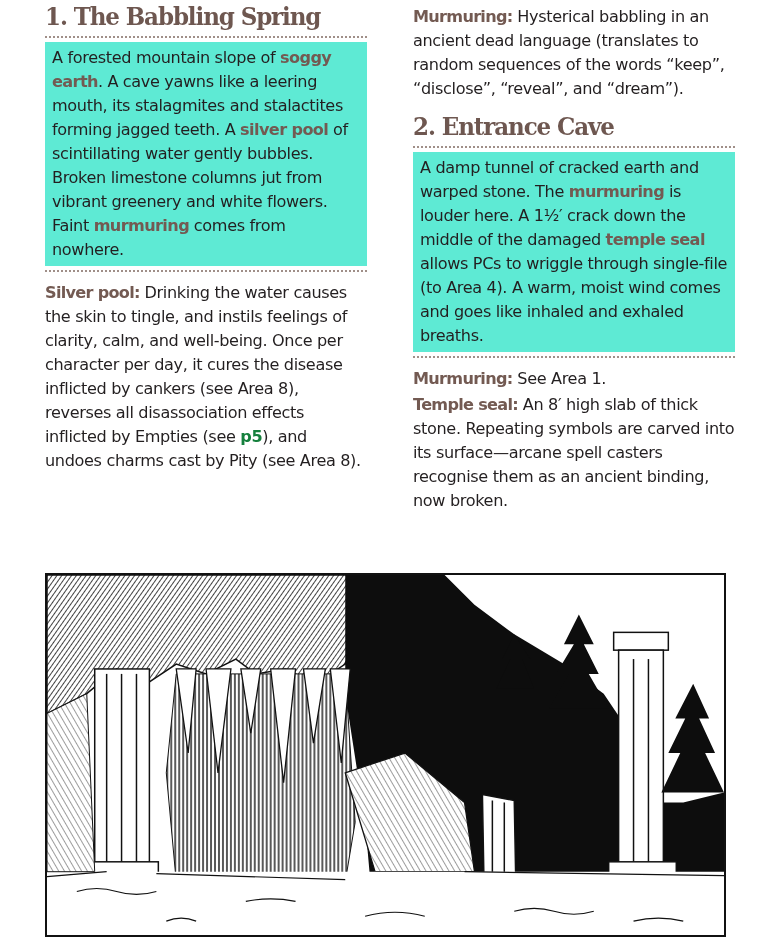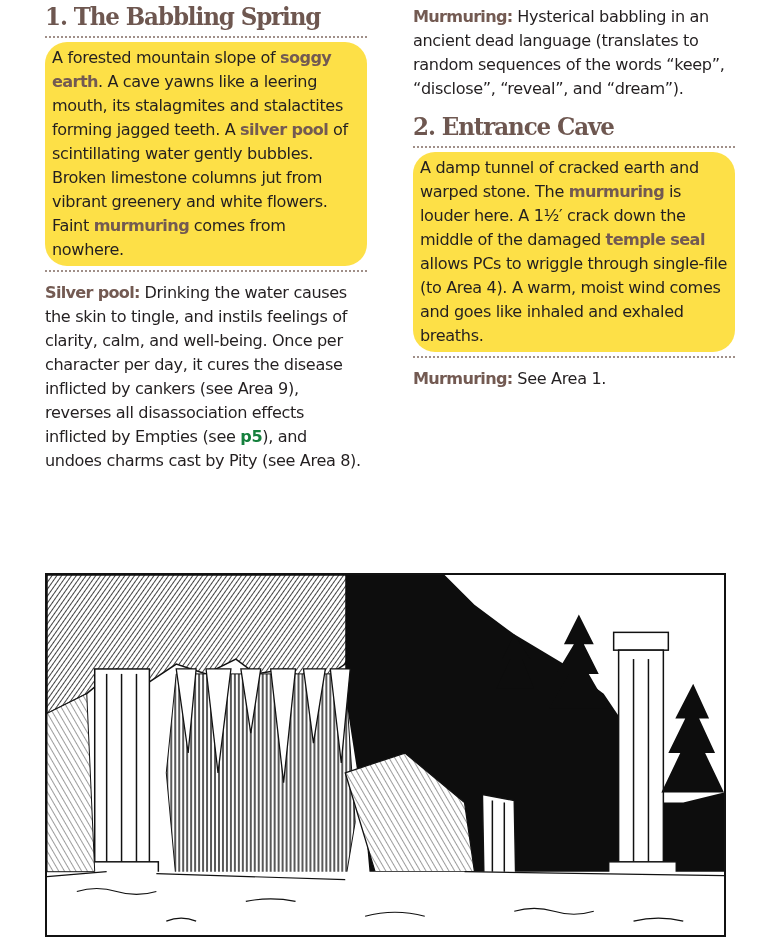--- a/index.html
+++ b/index.html
@@ -5,57 +5,60 @@
   html, body { margin: 0; padding: 0; background: #ffffff; }
   body { width: 758px; height: 947px; position: relative; overflow: hidden;
          font-family: "DejaVu Sans", "Liberation Sans", sans-serif; color: #231f20; }
   .col { position: absolute; top: 0; }
   .col-left { left: 45px; width: 322px; }
   .col-right { left: 405px; width: 322px; margin-left: 8px; }
   .heading { font-family: "DejaVu Serif", "Liberation Serif", serif; font-weight: bold;
              color: #6e5750; font-size: 25px; letter-spacing: -1.2px; line-height: 32px; margin: 0;
              transform: scaleX(0.92); transform-origin: left center; white-space: nowrap; }
   .dots { height: 0; border-top: 2px dotted #a08f88; margin: 3px 0 4px 0; }
-  .box { background: #fde047; padding: 4px 7px 4px 7px; font-size: 16.1px; line-height: 24px;
-         letter-spacing: -0.35px; border-radius: 22px; }
+  .box { background: #5eead4; padding: 4px 7px 4px 7px; font-size: 16.1px; line-height: 24px;
+         letter-spacing: -0.35px; }
   .kw { font-weight: bold; color: #735a52; letter-spacing: -0.6px; }
   .para { font-size: 16.1px; line-height: 24px; letter-spacing: -0.35px; margin: 0 0 2px 0; }
   .term { font-weight: bold; color: #735a52; letter-spacing: -0.7px; }
   .ref { font-weight: bold; color: #15803d; }
   .illus { position: absolute; left: 45px; top: 573px; width: 681px; height: 364px;
            border: 2px solid #111; box-sizing: border-box; background: #ffffff; overflow: hidden; }
   .illus svg { display: block; width: 100%; height: 100%; }
 </style>
 </head>
 <body>
 
 <div class="col col-left">
   <h2 class="heading" style="margin-top:1px;">1. The Babbling Spring</h2>
   <div class="dots"></div>
   <div class="box">
     <span>A forested mountain slope of </span><span class="kw">soggy earth</span><span>. A cave yawns like a leering mouth, its stalagmites and stalac­tites forming jagged teeth. A </span><span class="kw">silver pool</span><span> of scintillating water gently bubbles. Broken limestone columns jut from vibrant greenery and white flowers. Faint </span><span class="kw">murmuring</span><span> comes from nowhere.</span>
   </div>
   <div class="dots" style="margin-top:4px;margin-bottom:9px;"></div>
   <p class="para">
-    <span class="term">Silver pool:</span><span> Drinking the water causes the skin to tingle, and instils feelings of clarity, calm, and well-being. Once per character per day, it cures the disease inflicted by cankers (see Area 9), reverses all disassociation effects inflicted by Empties (see </span><span class="ref">p5</span><span>), and undoes charms cast by Pity (see Area 8).</span>
+    <span class="term">Silver pool:</span><span> Drinking the water causes the skin to tingle, and instils feelings of clarity, calm, and well-being. Once per character per day, it cures the disease inflicted by cankers (see Area 8), reverses all disassociation effects inflicted by Empties (see </span><span class="ref">p5</span><span>), and undoes charms cast by Pity (see Area 8).</span>
   </p>
 </div>
 
 <div class="col col-right">
   <p class="para" style="margin-top:5px;">
     <span class="term">Murmuring:</span><span> Hysterical babbling in an ancient dead language (translates to random sequences of the words “keep”, “disclose”, “reveal”, and “dream”).</span>
   </p>
   <h2 class="heading" style="margin-top:10px;">2. Entrance Cave</h2>
   <div class="dots"></div>
   <div class="box">
     <span>A damp tunnel of cracked earth and warped stone. The </span><span class="kw">murmuring</span><span> is louder here. A 1½′ crack down the middle of the damaged </span><span class="kw">temple seal</span><span> allows PCs to wriggle through single-file (to Area 4). A warm, moist wind comes and goes like inhaled and exhaled breaths.</span>
   </div>
   <div class="dots" style="margin-top:4px;margin-bottom:9px;"></div>
   <p class="para">
     <span class="term">Murmuring:</span><span> See Area 1.</span>
+  </p>
+  <p class="para">
+    <span class="term">Temple seal:</span><span> An 8′ high slab of thick stone. Repeating symbols are carved into its surface—arcane spell casters recognise them as an ancient binding, now broken.</span>
   </p>
 </div>
 
 <div class="illus">
   <svg viewBox="0 0 681 364" preserveAspectRatio="none">
     <defs>
       <pattern id="hatch" width="4" height="4" patternUnits="userSpaceOnUse" patternTransform="rotate(35)">
         <rect width="4" height="4" fill="#fff"></rect>
         <line x1="0" y1="0" x2="0" y2="4" stroke="#111" stroke-width="1.6"></line>
       </pattern>

